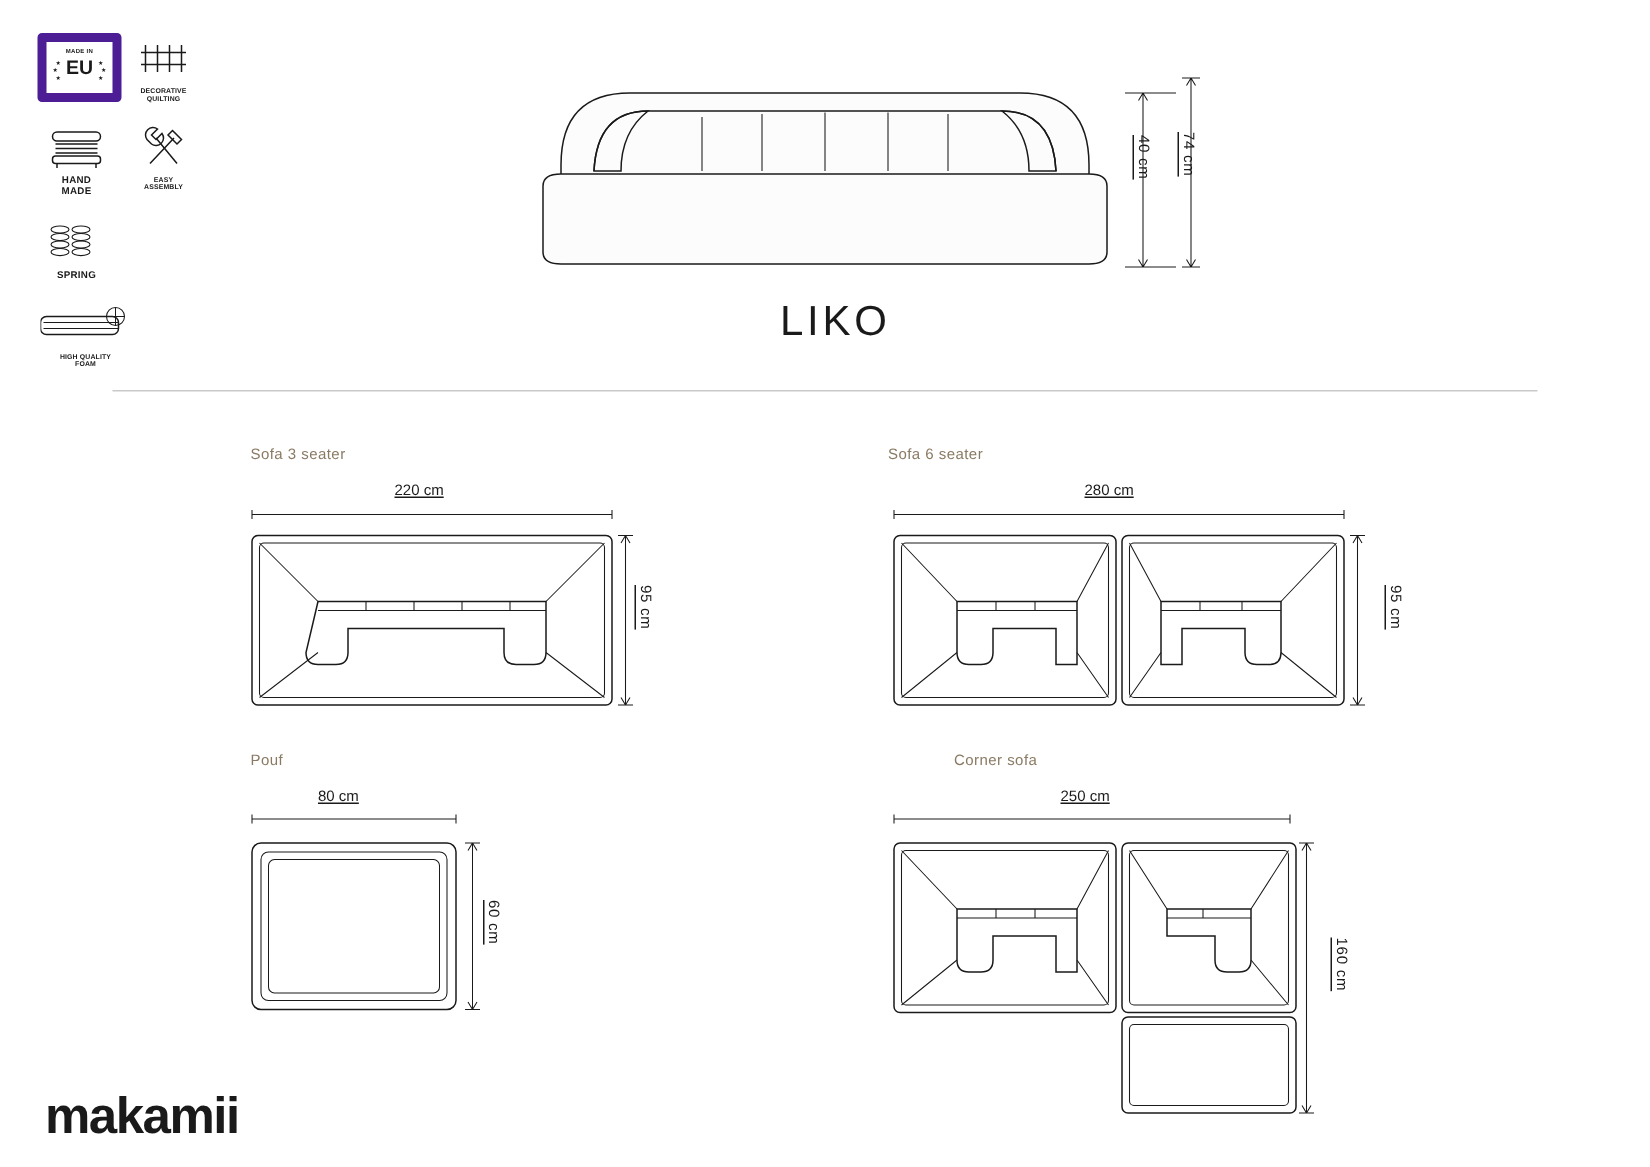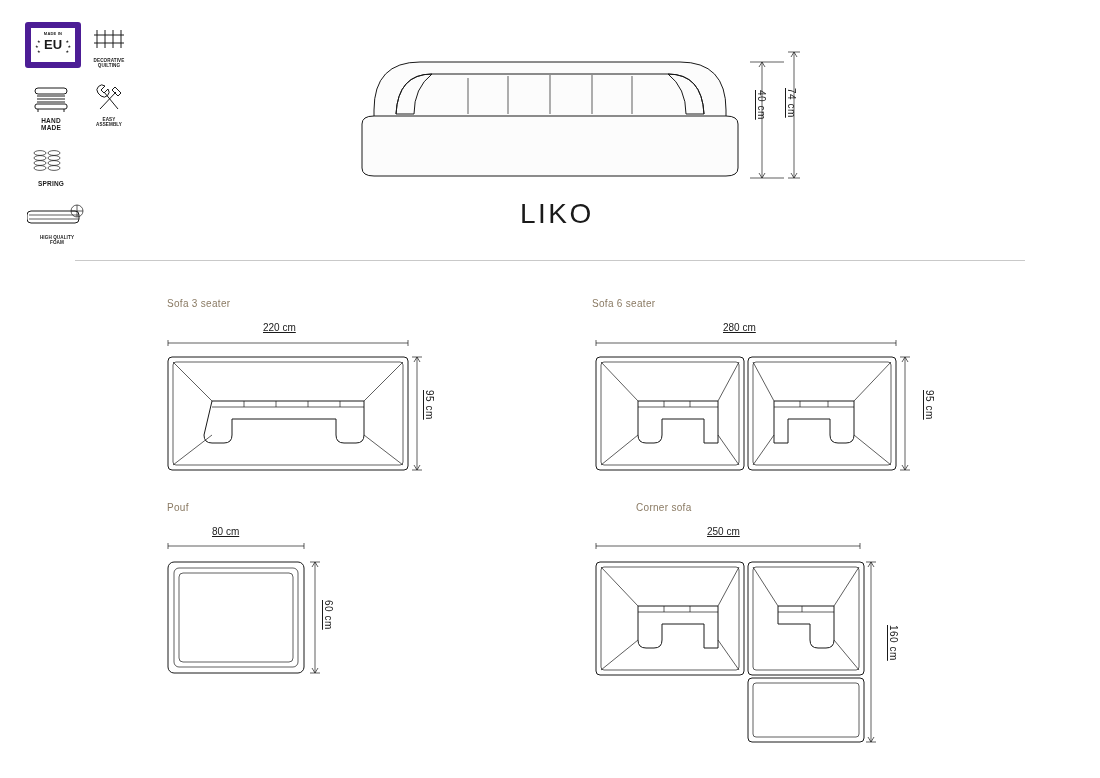--- a/index.html
+++ b/index.html
@@ -243,13 +243,16 @@
     <rect class="ln" x="160" y="24" width="116" height="113" rx="4"></rect>
     <rect class="ln-thin" x="165" y="29" width="106" height="103" rx="3"></rect>
     <path class="ln-thin" d="M165 29 L190 68 M271 29 L246 68 M271 132 L246 102"></path>
     <path class="ln" d="M190 68 h56 v34 q0 8 -8 8 h-8 q-8 0 -8 -8 v-16 h-32 z"></path>
     <path class="ln-thin" d="M190 74 h56 M214 68 v6"></path>
 
     <rect class="ln" x="160" y="140" width="116" height="64" rx="4"></rect>
     <rect class="ln-thin" x="165" y="145" width="106" height="54" rx="3"></rect>
   </svg>
 
+  <div class="logo">
+    <span>makamii</span>
+  </div>
 </div>
 
 </body></html>

